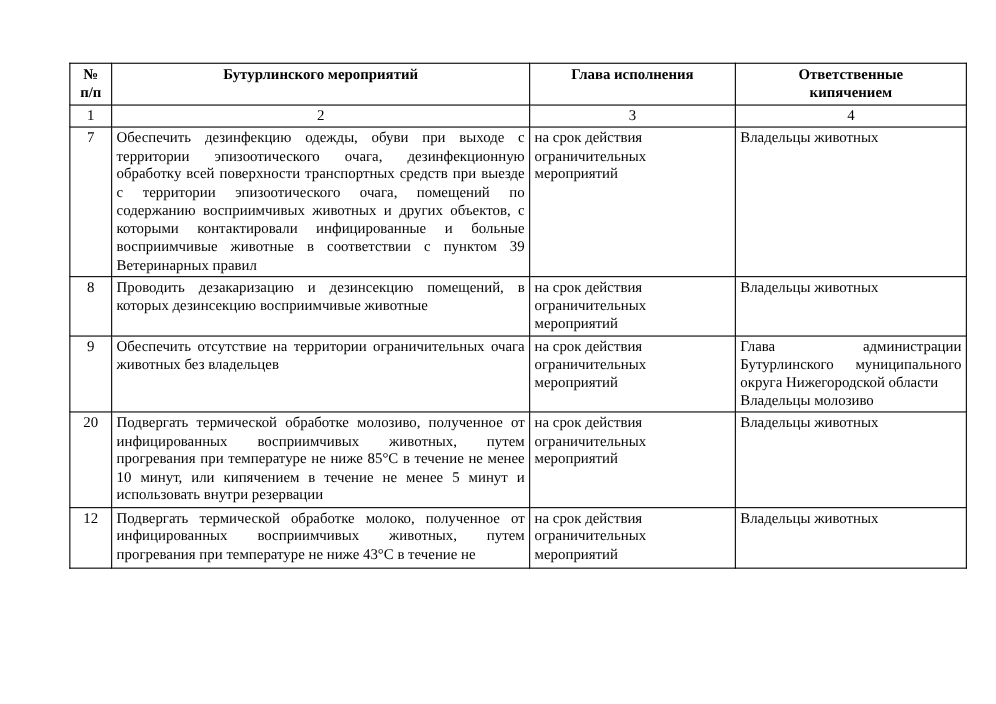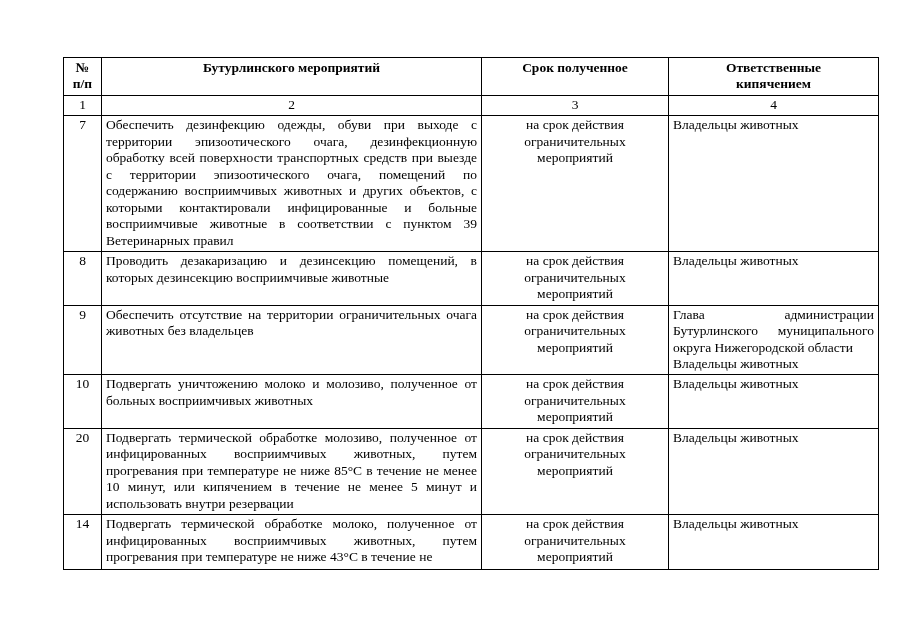--- a/index.html
+++ b/index.html
@@ -35,41 +35,41 @@
     text-align: center;
     white-space: pre-line;
     padding-top: 2px;
   }
   tr.num-row td {
     text-align: center;
     height: 18px;
   }
   td.cell-num  { text-align: center; }
   td.cell-name { text-align: justify; }
-  td.cell-term { text-align: center; white-space: pre-line; }
+  td.cell-term { text-align: left; white-space: pre-line; }
   td.cell-resp { text-align: justify; white-space: pre-line; }
   tr.last-row td { height: 55px; overflow: hidden; }
 </style>
 </head>
 <body>
 
 <div class="page">
   <table class="doc-table">
     <colgroup>
       <col style="width:38px">
       <col style="width:380px">
       <col style="width:187px">
       <col style="width:210px">
     </colgroup>
     <thead>
       <tr>
         <th>№
 п/п</th>
         <th>Бутурлинского мероприятий</th>
-        <th>Срок полученное</th>
+        <th>Глава исполнения</th>
         <th>Ответственные
 кипячением</th>
       </tr>
       <tr class="num-row">
         <td>1</td>
         <td>2</td>
         <td>3</td>
         <td>4</td>
       </tr>
     </thead>
@@ -90,40 +90,32 @@
 мероприятий</td>
         <td class="cell-resp">Владельцы животных</td>
       </tr>
       <tr>
         <td class="cell-num">9</td>
         <td class="cell-name">Обеспечить отсутствие на территории ограничительных очага животных без владельцев</td>
         <td class="cell-term">на срок действия
 ограничительных
 мероприятий</td>
         <td class="cell-resp">Глава администрации Бутурлинского муниципального округа Нижегородской области
-Владельцы животных</td>
-      </tr>
-      <tr>
-        <td class="cell-num">10</td>
-        <td class="cell-name">Подвергать уничтожению молоко и молозиво, полученное от больных восприимчивых животных</td>
-        <td class="cell-term">на срок действия
-ограничительных
-мероприятий</td>
-        <td class="cell-resp">Владельцы животных</td>
+Владельцы молозиво</td>
       </tr>
       <tr>
         <td class="cell-num">20</td>
         <td class="cell-name">Подвергать термической обработке молозиво, полученное от инфицированных восприимчивых животных, путем прогревания при температуре не ниже 85°С в течение не менее 10 минут, или кипячением в течение не менее 5 минут и использовать внутри резервации</td>
         <td class="cell-term">на срок действия
 ограничительных
 мероприятий</td>
         <td class="cell-resp">Владельцы животных</td>
       </tr>
       <tr class="last-row">
-        <td class="cell-num">14</td>
+        <td class="cell-num">12</td>
         <td class="cell-name">Подвергать термической обработке молоко, полученное от инфицированных восприимчивых животных, путем прогревания при температуре не ниже 43°С в течение не</td>
         <td class="cell-term">на срок действия
 ограничительных
 мероприятий</td>
         <td class="cell-resp">Владельцы животных</td>
       </tr>
     </tbody>
   </table>
 </div>
 

